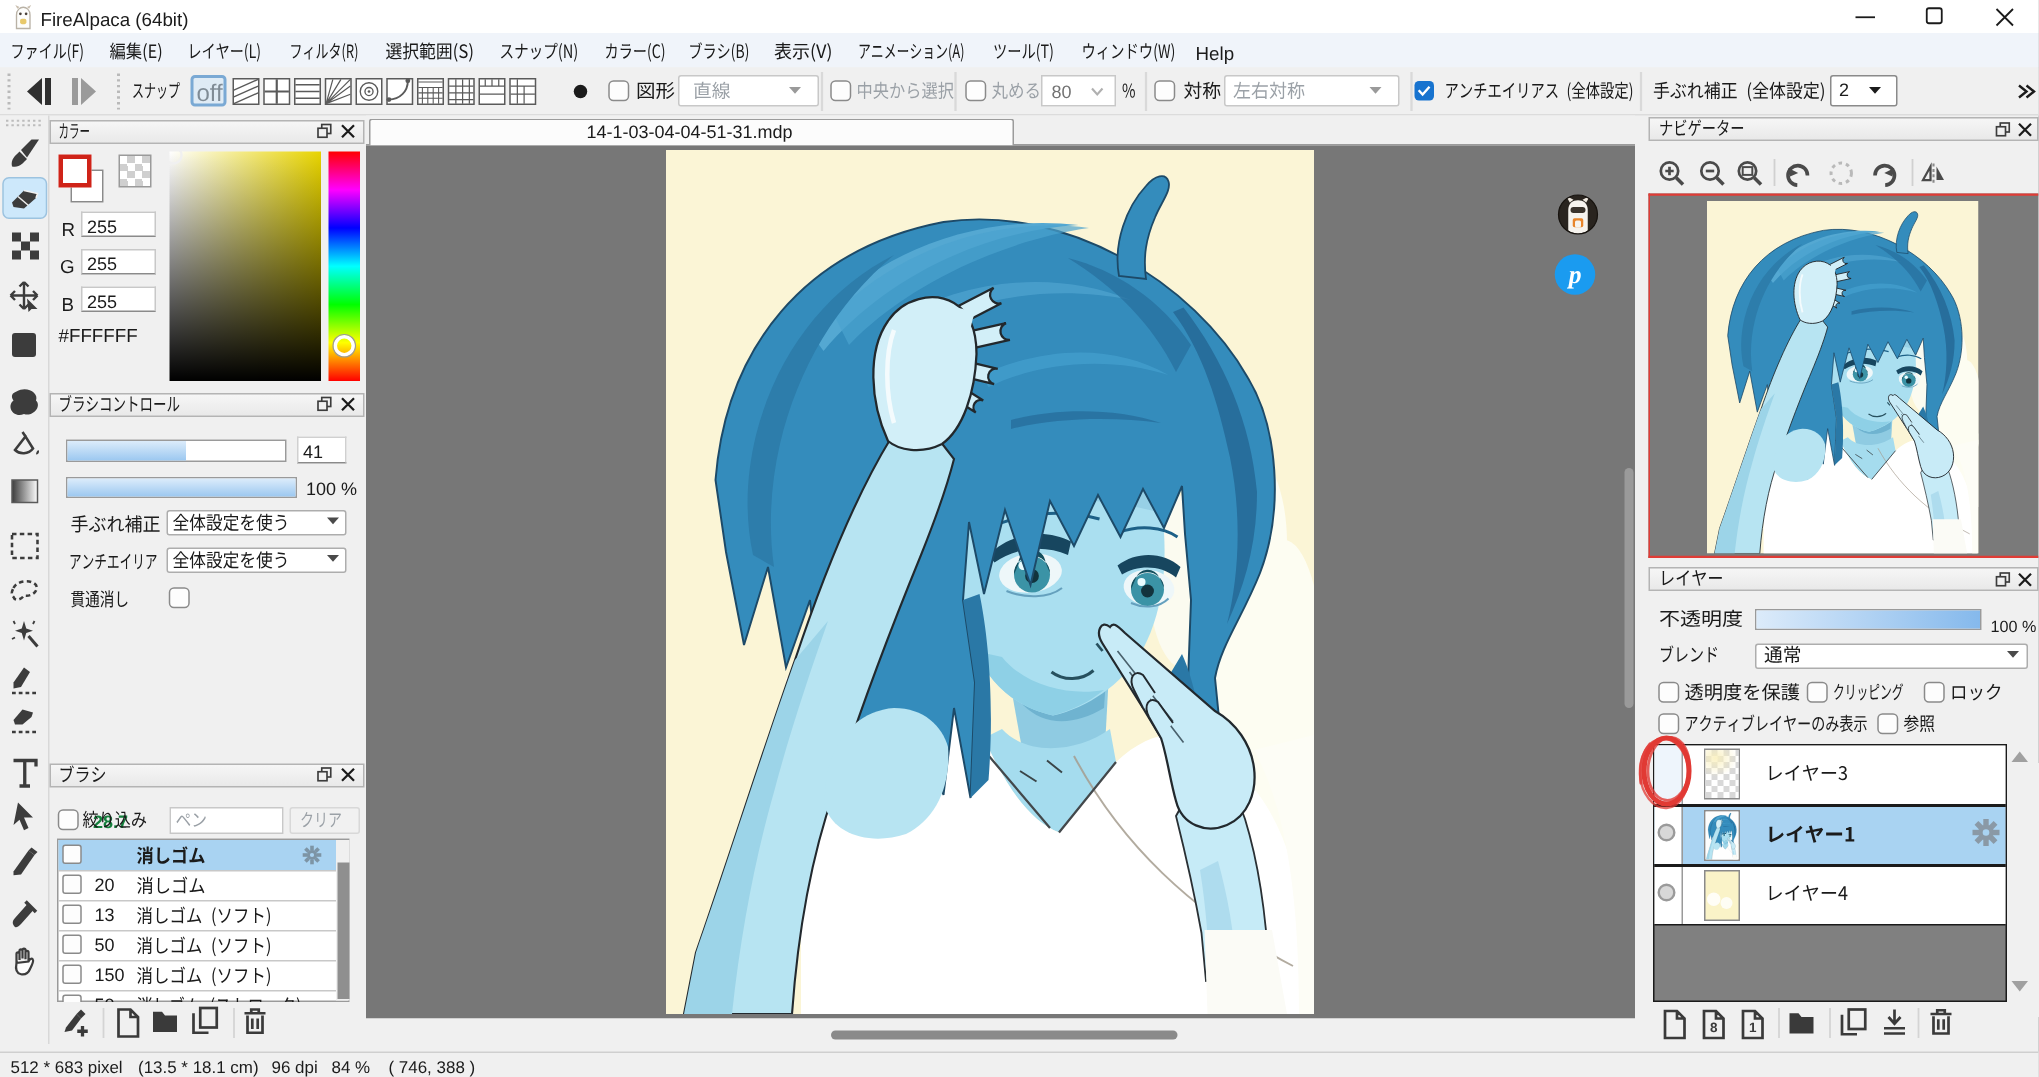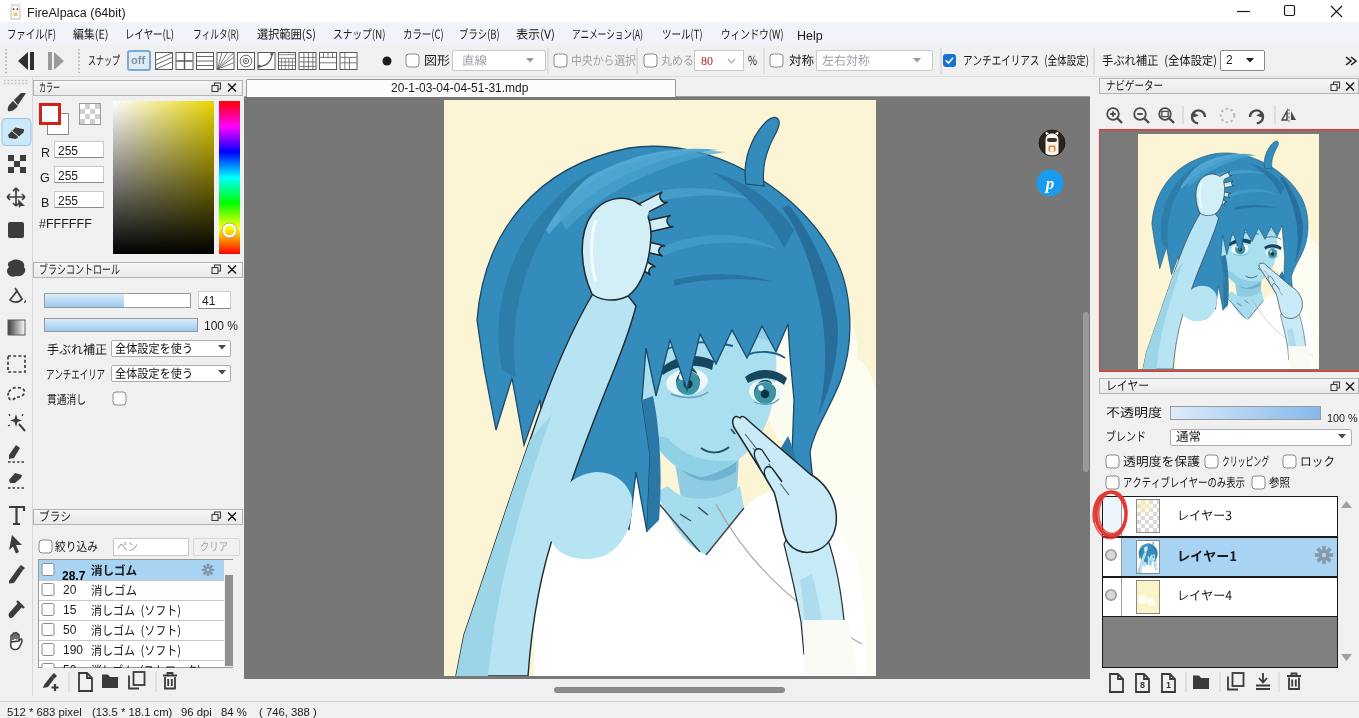--- a/index.html
+++ b/index.html
@@ -47,25 +47,25 @@
 <div class="ab" style="left:193px;top:538px;width:47px;height:18px;background:#f1f1f1;border:1px solid #d8d8d8;border-radius:2px"></div>
 <div class="ab" style="left:38px;top:559px;width:195px;height:109px;background:#fff;border:1px solid #9a9a9a"></div>
 <div class="ab" style="left:39px;top:560px;width:185px;height:20px;background:#a9d3f2"></div>
 <div class="ab" style="left:39px;top:580px;width:185px;height:1px;background:#c8c8c8"></div>
 <div class="ab" style="left:39px;top:600px;width:185px;height:1px;background:#c8c8c8"></div>
 <div class="ab" style="left:39px;top:620px;width:185px;height:1px;background:#c8c8c8"></div>
 <div class="ab" style="left:39px;top:640px;width:185px;height:1px;background:#c8c8c8"></div>
 <div class="ab" style="left:39px;top:660px;width:185px;height:1px;background:#c8c8c8"></div>
 <div class="ab" style="left:224px;top:560px;width:9px;height:107px;background:#f0f0f0"></div>
 <div class="ab" style="left:224.5px;top:575px;width:8px;height:91px;background:#8f8f8f"></div>
-<div class="txt" style="left:62px;top:569px;font-size:12px;color:#000000;font-weight:bold">28.7</div>
+<div class="txt" style="left:62px;top:541px;font-size:12px;color:#15803d;font-weight:bold">28.7</div>
 <div class="txt" style="left:63px;top:582.5px;font-size:12px;color:#1b1b1b;">20</div>
-<div class="txt" style="left:63px;top:602.5px;font-size:12px;color:#1b1b1b;">15</div>
+<div class="txt" style="left:63px;top:602.5px;font-size:12px;color:#1b1b1b;">13</div>
 <div class="txt" style="left:63px;top:622.5px;font-size:12px;color:#1b1b1b;">50</div>
-<div class="txt" style="left:63px;top:642.5px;font-size:12px;color:#1b1b1b;">190</div>
+<div class="txt" style="left:63px;top:642.5px;font-size:12px;color:#1b1b1b;">150</div>
 <div class="ab" style="left:38px;top:660px;width:195px;height:8px;overflow:hidden">
     <div class="txt" style="left:25px;top:2.5px;font-size:12px">50</div>
   </div>
 <div class="ab" style="left:1170px;top:406px;width:151px;height:14px;background:#fff;border:1px solid #9a9a9a"></div>
 <div class="ab" style="left:1171px;top:407px;width:149px;height:12px;background:linear-gradient(to right,#dcebfa,#85b9ec)"></div>
 <div class="txt" style="left:1327px;top:410.5px;font-size:10.8px;color:#1b1b1b;">100 %</div>
 <div class="ab" style="left:1170px;top:429px;width:182px;height:17px;background:#fff;border:1px solid #adadad;border-radius:2px"></div>
 <div class="ab" style="left:1102px;top:496px;width:236px;height:172px;background:#808080;border:1px solid #1b1b1b"></div>
 <div class="ab" style="left:1103px;top:497px;width:234px;height:39px;background:#fff"></div>
 <div class="ab" style="left:1103px;top:538px;width:234px;height:38px;background:#a9d3f2"></div>
@@ -78,27 +78,27 @@
 <div class="ab" style="left:1103px;top:616px;width:234px;height:1px;background:#1b1b1b"></div>
 <div class="ab" style="left:1136px;top:499px;width:24px;height:34px;background:#fff;border:1px solid #8a8a8a"></div>
 <div class="ab" style="left:1137px;top:500px;width:22px;height:32px;background:conic-gradient(#d8d8d8 25%,#fff 0 50%,#d8d8d8 0 75%,#fff 0);background-size:8px 8px"></div>
 <div class="ab" style="left:1137px;top:500px;width:22px;height:18px;background:radial-gradient(ellipse at 30% 30%,rgba(250,240,190,0.9),rgba(250,240,190,0) 70%)"></div>
 <div class="ab" style="left:1136px;top:540px;width:24px;height:34px;background:#fff;border:1px solid #8a8a8a"></div>
 <div class="ab" style="left:1136px;top:580px;width:24px;height:34px;background:#faf3c8;border:1px solid #8a8a8a"></div>
 <div class="ab" style="left:1138px;top:595px;width:9px;height:9px;border-radius:50%;background:rgba(255,255,255,0.85)"></div>
 <div class="ab" style="left:1147px;top:598px;width:8px;height:8px;border-radius:50%;background:rgba(255,255,255,0.8)"></div>
 <div class="txt" style="left:27px;top:4.5px;font-size:12.5px;color:#1b1b1b;">FireAlpaca (64bit)</div>
 <div class="txt" style="left:797px;top:27.5px;font-size:12.5px;color:#1b1b1b;">Help</div>
-<div class="txt" style="left:391px;top:80.5px;font-size:12px;color:#1b1b1b;">20-1-03-04-04-51-31.mdp</div>
-<div class="txt" style="left:131px;top:52.5px;font-size:11px;color:#1b1b1b;font-weight:bold">off</div>
+<div class="txt" style="left:391px;top:80.5px;font-size:12px;color:#1b1b1b;">14-1-03-04-04-51-31.mdp</div>
+<div class="txt" style="left:131px;top:52.5px;font-size:16px;color:#1b1b1b;font-weight:normal">off</div>
 <div class="ab" style="left:127px;top:50px;width:24px;height:21px;background:rgba(210,232,250,0.55);border:2px solid #7aa9d4;border-radius:3px"></div>
 <div class="ab" style="left:452px;top:50px;width:94px;height:21px;border:1px solid #c8c8c8;background:#fff;border-radius:2px"></div>
 <div class="ab" style="left:816px;top:50px;width:117px;height:21px;border:1px solid #c8c8c8;background:#fff;border-radius:2px"></div>
 <div class="ab" style="left:694px;top:50px;width:50px;height:21px;border:1px solid #c8c8c8;background:#fff"></div>
-<div class="txt" style="left:701px;top:53.5px;font-size:12px;color:#b91c1c;font-family:Liberation Serif, serif;">80</div>
+<div class="txt" style="left:701px;top:53.5px;font-size:12px;color:#737373;">80</div>
 <div class="ab" style="left:1220px;top:50px;width:45px;height:21px;border:1px solid #8a8a8a;background:#fff;border-radius:2px"></div>
 <div class="txt" style="left:1226px;top:52.5px;font-size:12px;color:#1b1b1b;">2</div>
 <div class="txt" style="left:7px;top:705px;font-size:11.3px;color:#1b1b1b;">512 * 683 pixel</div>
 <div class="txt" style="left:92px;top:705px;font-size:11.3px;color:#1b1b1b;">(13.5 * 18.1 cm)</div>
 <div class="txt" style="left:181px;top:705px;font-size:11.3px;color:#1b1b1b;">96 dpi</div>
 <div class="txt" style="left:221px;top:705px;font-size:11.3px;color:#1b1b1b;">84 %</div>
 <div class="txt" style="left:259px;top:705px;font-size:11.3px;color:#1b1b1b;">( 746, 388 )</div>
 <svg class="ov" viewBox="0 0 1359 718">
     <defs>
       <path id="g0r" d="M861 665 800 704C781 699 762 699 747 699C701 699 302 699 245 699C212 699 173 702 145 705V617C171 618 205 620 245 620C302 620 698 620 756 620C742 524 696 385 625 294C541 187 429 102 235 53L303 -22C487 36 606 129 697 246C776 349 824 510 846 615C850 634 854 651 861 665Z"></path>

